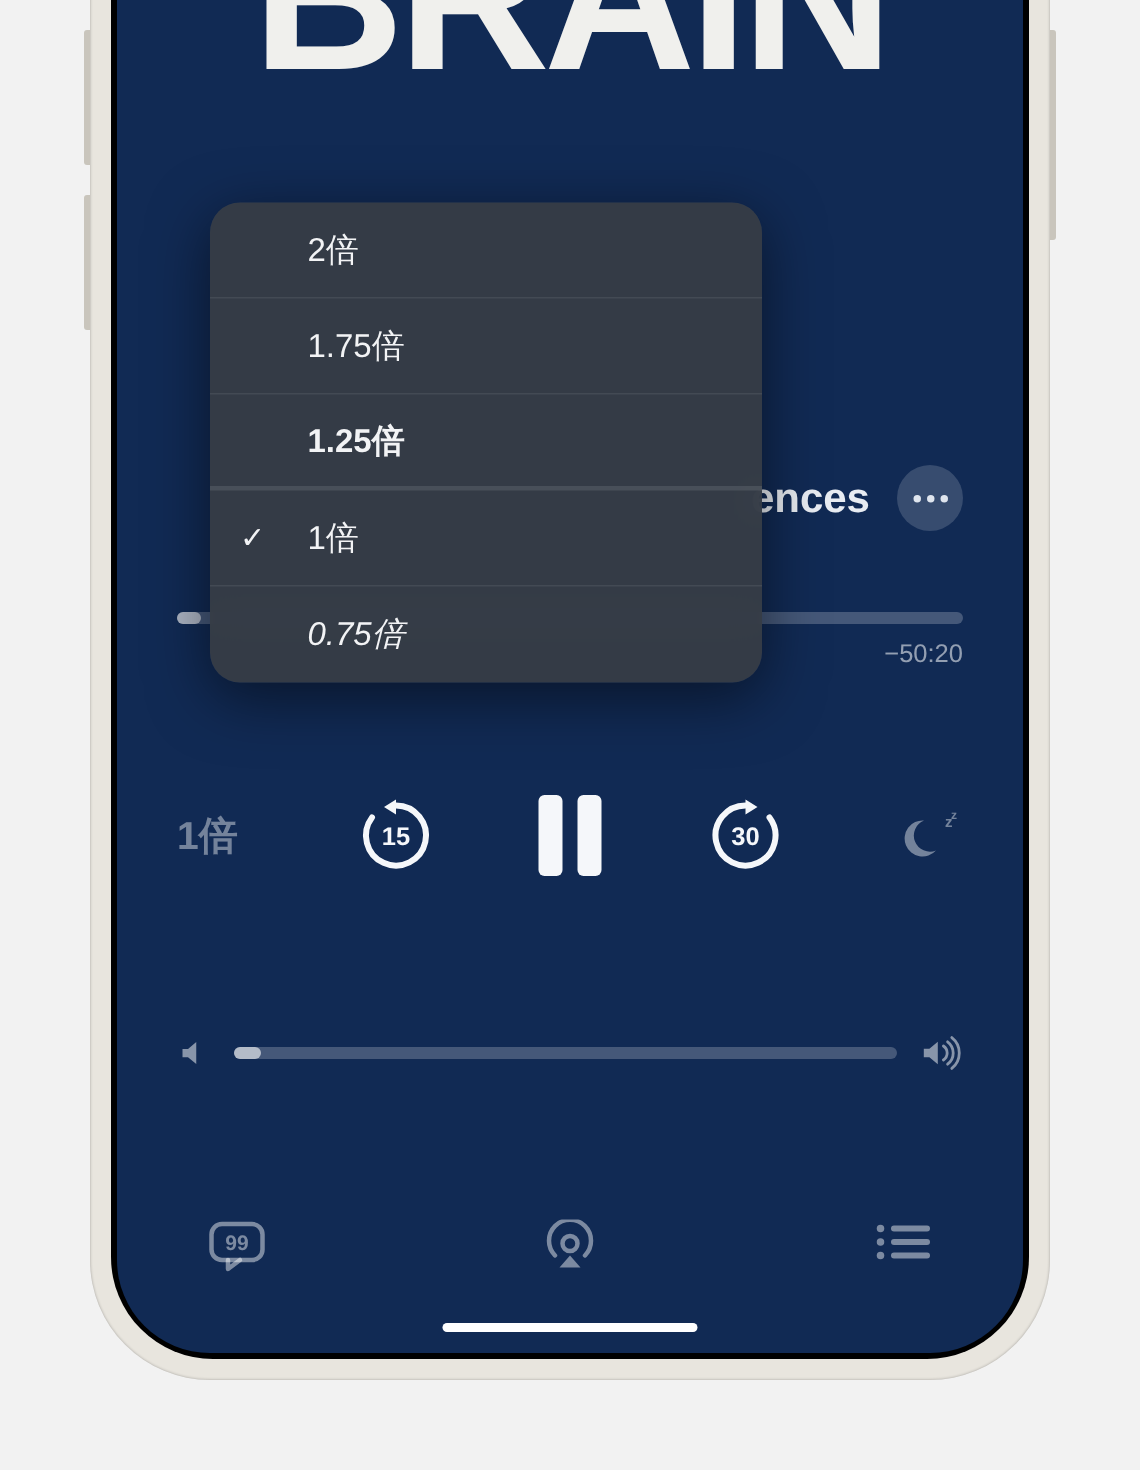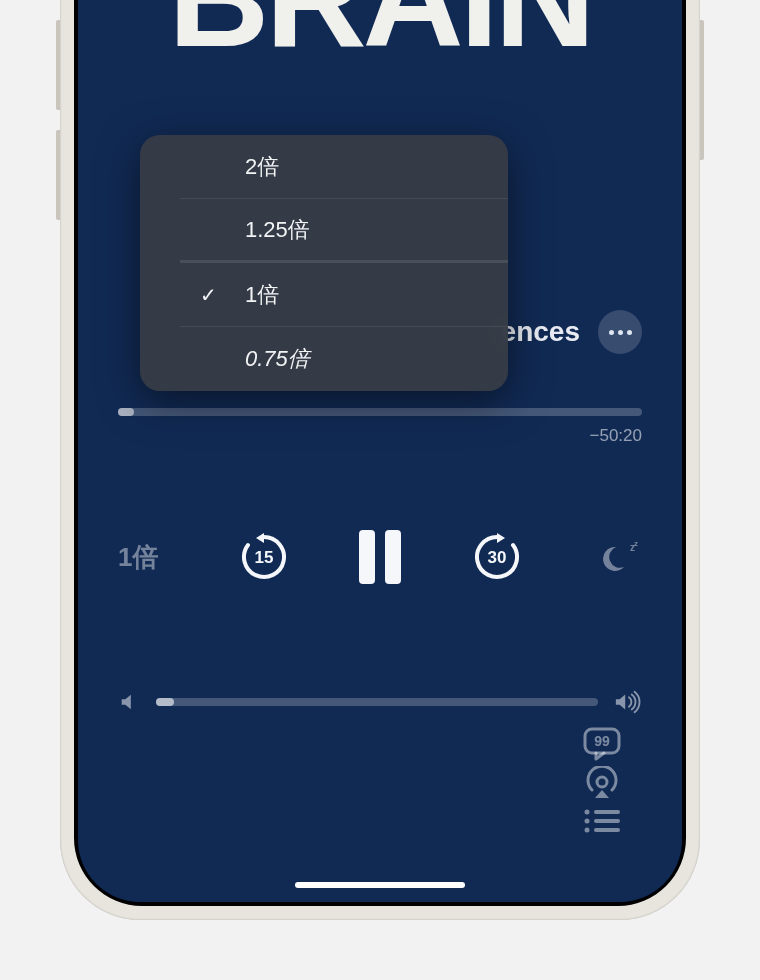--- a/index.html
+++ b/index.html
@@ -164,26 +164,25 @@
   }
   .vol-fill {
     position: absolute; left:0; top:0; bottom:0;
     width: 4%;
     background: rgba(255,255,255,0.6);
     border-radius: 4px;
   }
   .vol-icon { color: rgba(255,255,255,0.5); }
   .bottom-bar {
     position: absolute;
-    bottom: 62px;
+    bottom: 48px;
     left: 60px; right: 60px;
     display: flex;
     justify-content: space-between;
-    align-items: flex-end;
-    flex-direction: column;
+    align-items: flex-start;
   }
   .bottom-icon { color: rgba(255,255,255,0.45); }
   .home-indicator {
     position: absolute;
     bottom: 14px;
     left: 50%;
     transform: translateX(-50%);
     width: 170px; height: 6px;
     background: #fff;
     border-radius: 3px;
@@ -202,24 +201,23 @@
   }
   .speed-item {
     height: 64px;
     display: flex;
     align-items: center;
     padding: 0 28px 0 65px;
     font-size: 22px;
     color: #f2f3f5;
     border-bottom: 1px solid rgba(255,255,255,0.08);
     position: relative;
-    margin-left: 40px;
   }
   .speed-item:last-child { border-bottom: none; font-style: italic; }
-  .speed-item.thick-border { border-bottom: 3px solid rgba(255,255,255,0.10); }
+  .speed-item.thick-border { border-bottom: 3px solid rgba(255,255,255,0.10); font-weight: bold; }
   .speed-check {
     position: absolute;
     left: 20px;
     font-size: 20px;
     color: #f2f3f5;
   }
 </style>
 </head>
 <body>
 
@@ -326,20 +324,23 @@
           </svg>
         </div>
       </div>
 
       <div class="home-indicator"></div>
 
       <div class="speed-menu">
         <div class="speed-item">
           <span>2倍</span>
         </div>
+        <div class="speed-item">
+          <span>1.75倍</span>
+        </div>
         <div class="speed-item thick-border">
           <span>1.25倍</span>
         </div>
         <div class="speed-item">
           <span class="speed-check">✓</span>
           <span>1倍</span>
         </div>
         <div class="speed-item">
           <span>0.75倍</span>
         </div>

